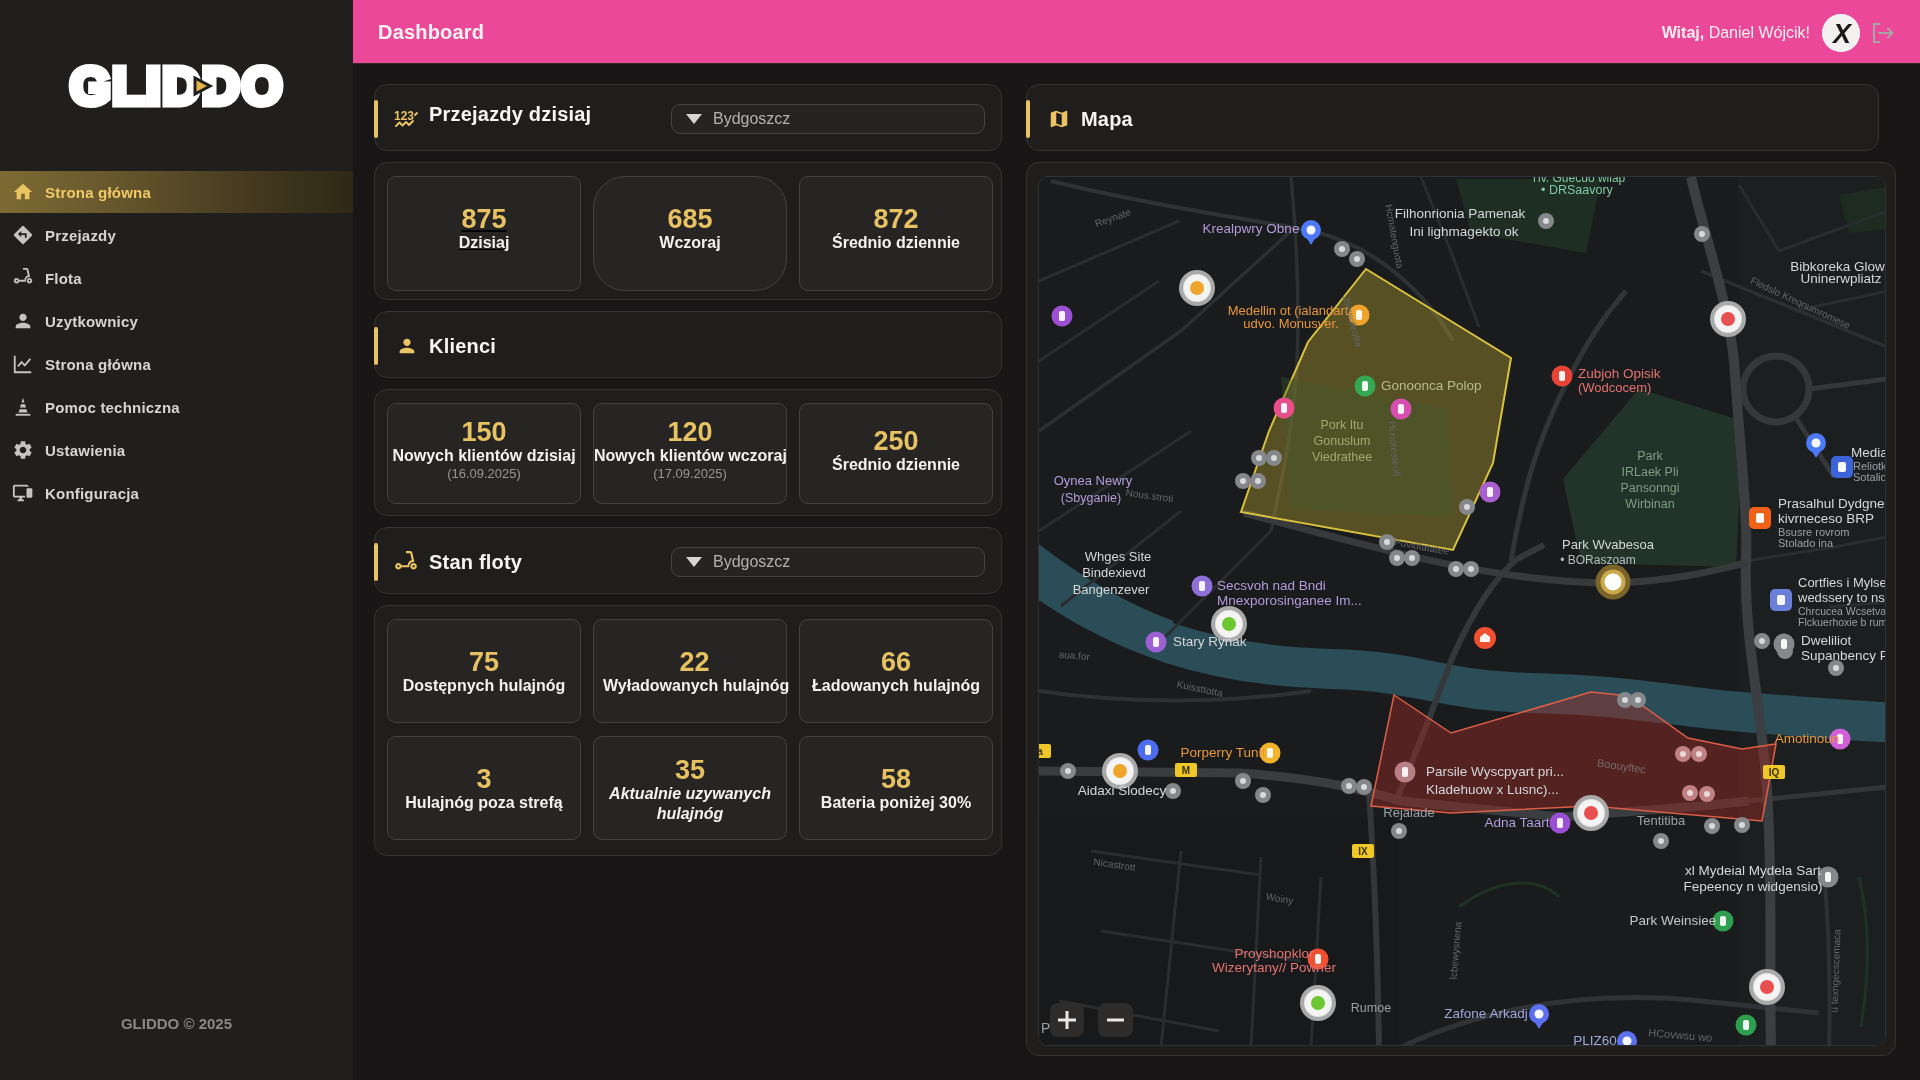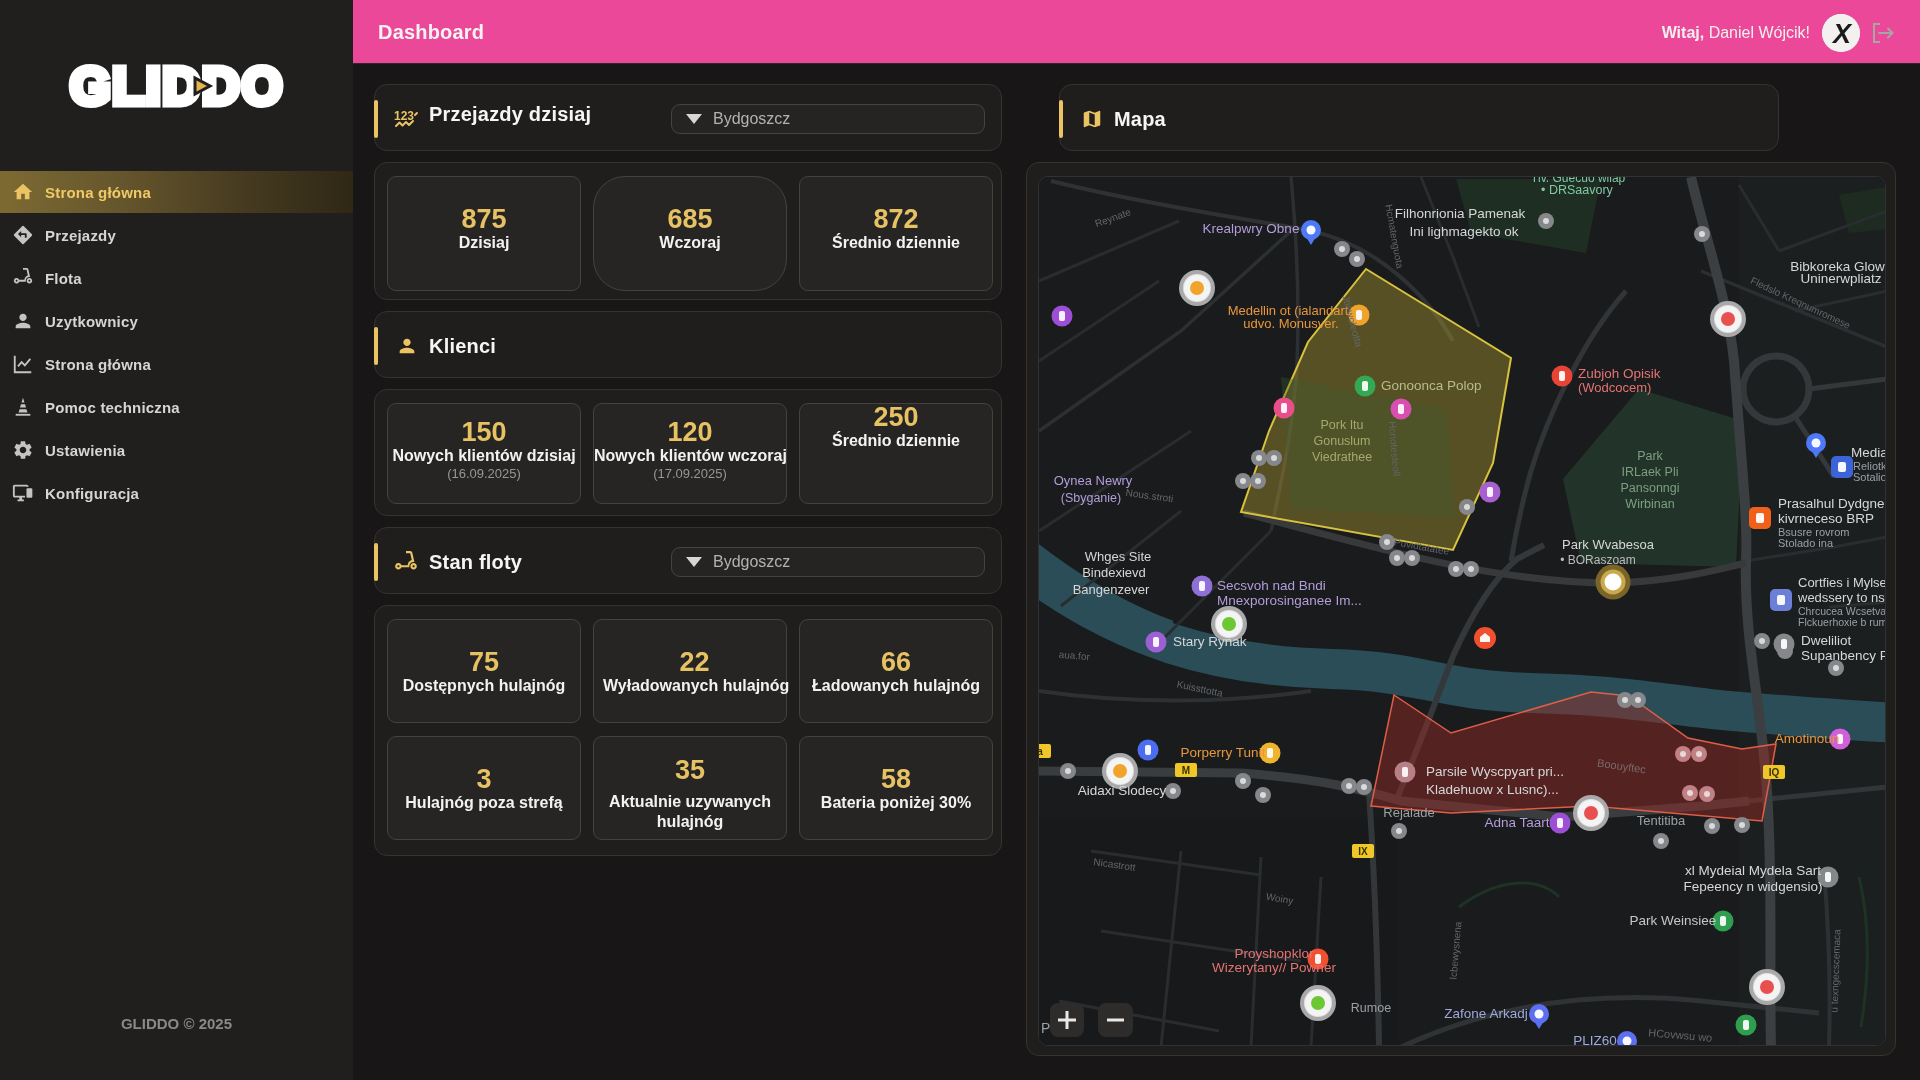--- a/index.html
+++ b/index.html
@@ -127,21 +127,21 @@
       <path d="M2 17l3.5-3.5 3 3 3.5-3.5 3 3 4-4" fill="none" stroke="#eac362" stroke-width="2" stroke-linecap="round" stroke-linejoin="round"></path>
     </svg>
     <div class="ctitle" style="left:54px; top:18px;">Przejazdy dzisiaj</div>
     <div class="dropdown" style="top:19px;">
         <div class="tri"></div>
         <div class="dtxt">Bydgoszcz</div>
       </div>
   </div>
 
   <div class="card" style="left:374px; top:162px; width:628px; height:138px;">
-    <div class="statbox" style="left:12px; top:13px; width:194px; height:115px;">
+    <div class="statbox" style="left:12px; top:13px; width:194px; height:115px;text-decoration:underline;">
       <div class="num" style="margin-top:29px;">875</div>
       <div class="slbl" style="margin-top:0px;">Dzisiaj</div>
     </div>
     <div class="statbox" style="left:218px; top:13px; width:194px; height:115px;border-radius:32px;">
       <div class="num" style="margin-top:29px;">685</div>
       <div class="slbl" style="margin-top:0px;">Wczoraj</div>
     </div>
     <div class="statbox" style="left:424px; top:13px; width:194px; height:115px;">
       <div class="num" style="margin-top:29px;">872</div>
       <div class="slbl" style="margin-top:0px;">Średnio dziennie</div>
@@ -161,21 +161,21 @@
       <div class="num" style="margin-top:15px;">150</div>
       <div class="slbl" style="margin-top:0px;">Nowych klientów dzisiaj</div>
       <div class="ssub">(16.09.2025)</div>
     </div>
     <div class="statbox" style="left:218px; top:13px; width:194px; height:101px;">
       <div class="num" style="margin-top:15px;">120</div>
       <div class="slbl" style="margin-top:0px;">Nowych klientów wczoraj</div>
       <div class="ssub">(17.09.2025)</div>
     </div>
     <div class="statbox" style="left:424px; top:13px; width:194px; height:101px;">
-      <div class="num" style="">250</div>
+      <div class="num" style="margin-top:24px;">250</div>
       <div class="slbl" style="margin-top:0px;">Średnio dziennie</div>
     </div>
   </div>
 
   <div class="card" style="left:374px; top:527px; width:628px; height:67px;">
     <div class="goldbar" style="top:15px; height:38px;"></div>
     <svg class="abs" style="left:18px; top:22px;" width="26" height="26" viewBox="0 0 24 24" fill="#eac362">
         <path d="M7.82 16H15v-1c0-2.21 1.79-4 4-4h.74l-1.9-8.44C17.63 1.65 16.82 1 15.89 1H12v2h3.89l1.4 6.25c-1.98.58-3.5 2.28-3.77 4.75H7.82a2.996 2.996 0 0 0-3.42-1.94c-1.18.23-2.13 1.2-2.35 2.38A3.002 3.002 0 0 0 5 18c1.3 0 2.4-.84 2.82-2zM5 16c-.55 0-1-.45-1-1s.45-1 1-1 1 .45 1 1-.45 1-1 1z"></path>
         <path d="M19 12c-1.66 0-3 1.34-3 3s1.34 3 3 3 3-1.34 3-3-1.34-3-3-3zm0 4c-.55 0-1-.45-1-1s.45-1 1-1 1 .45 1 1-.45 1-1 1z"></path>
       </svg>
@@ -198,29 +198,29 @@
     <div class="statbox" style="left:424px; top:13px; width:194px; height:104px;">
       <div class="num" style="margin-top:29px;">66</div>
       <div class="slbl" style="margin-top:0px;">Ładowanych hulajnóg</div>
     </div>
     <div class="statbox" style="left:12px; top:130px; width:194px; height:104px;">
       <div class="num" style="margin-top:29px;">3</div>
       <div class="slbl" style="margin-top:0px;">Hulajnóg poza strefą</div>
     </div>
     <div class="statbox" style="left:218px; top:130px; width:194px; height:104px;">
       <div class="num" style="margin-top:20px;">35</div>
-      <div class="slbl" style="margin-top:8px;">Aktualnie uzywanych<br>hulajnóg</div>
+      <div class="slbl" style="margin-top:0px;font-style:italic;">Aktualnie uzywanych<br>hulajnóg</div>
     </div>
     <div class="statbox" style="left:424px; top:130px; width:194px; height:104px;">
       <div class="num" style="margin-top:29px;">58</div>
       <div class="slbl" style="margin-top:0px;">Bateria poniżej 30%</div>
     </div>
   </div>
 
-  <div class="card" style="left:1059px; top:84px; width:720px; height:67px;">
+  <div class="card" style="left:1026px; top:84px; width:853px; height:67px;">
     <div class="goldbar" style="top:15px; height:38px;"></div>
     <svg class="abs" style="left:21px; top:23px;" width="22" height="22" viewBox="0 0 24 24" fill="#eac362">
         <path d="M20.5 3l-.16.03L15 5.1 9 3 3.36 4.9c-.21.07-.36.25-.36.48V20.5c0 .28.22.5.5.5l.16-.03L9 18.9l6 2.1 5.64-1.9c.21-.07.36-.25.36-.48V3.5c0-.28-.22-.5-.5-.5zM15 19l-6-2.11V5l6 2.11V19z"></path>
       </svg>
     <div class="ctitle" style="left:54px; top:23px;">Mapa</div>
   </div>
   <div class="card" style="left:1026px; top:162px; width:870px; height:894px;">
     <div id="mapwrap" style="position:absolute; left:11px; top:13px; width:848px; height:870px; border-radius:10px; overflow:hidden; background:#191b1c; border:1px solid #2f3134;">
       <svg width="848" height="870" viewBox="0 0 848 870" font-family="Liberation Sans">
         <rect x="0" y="0" width="848" height="870" fill="#191b1c"></rect>

